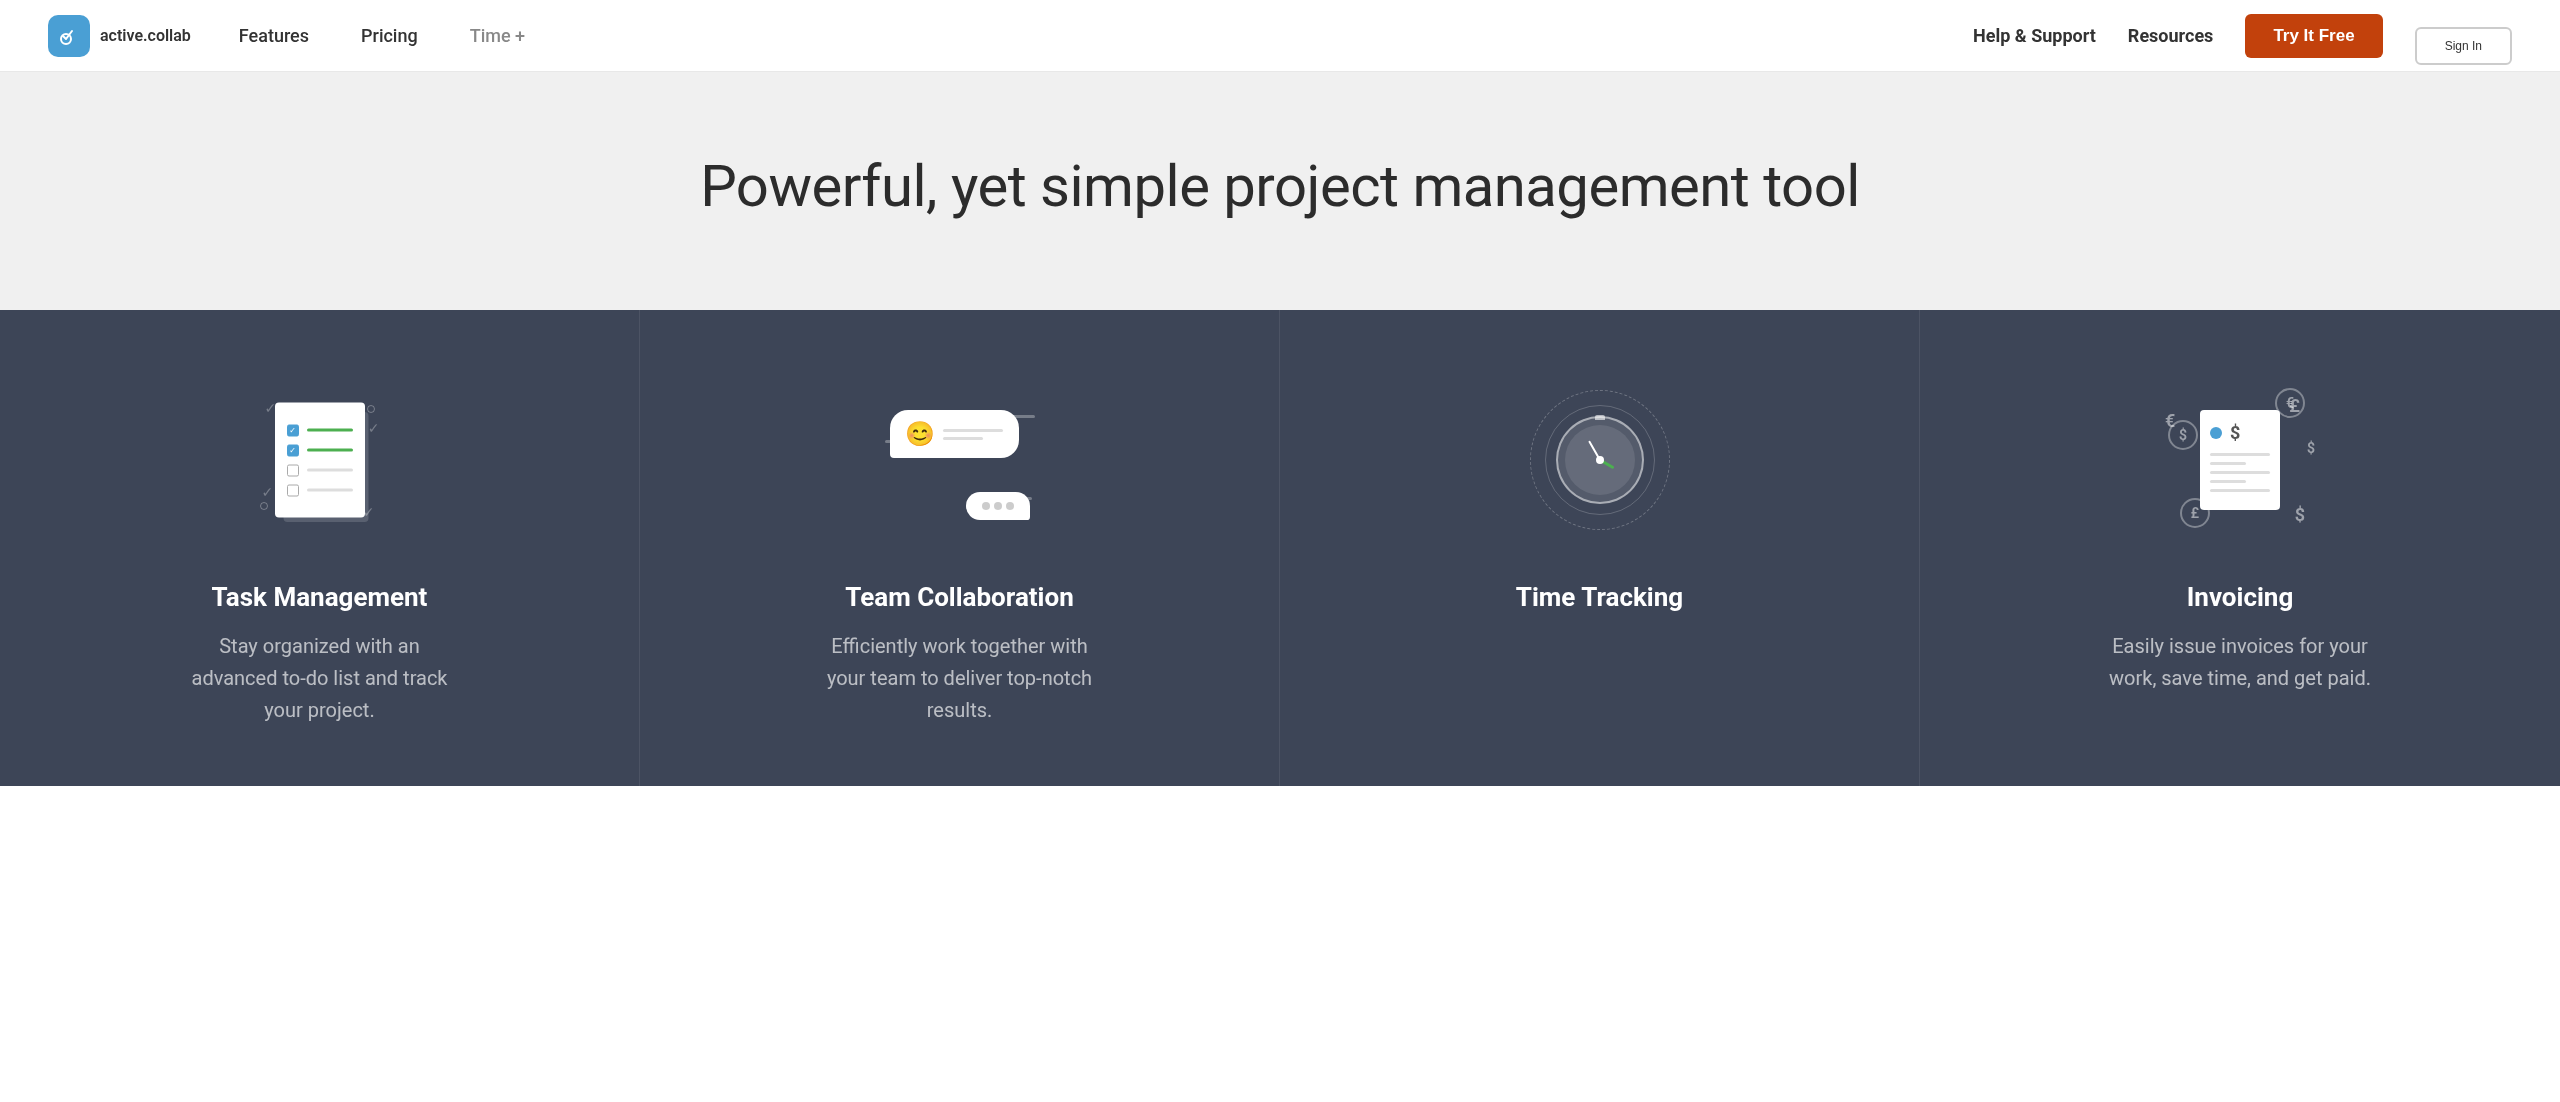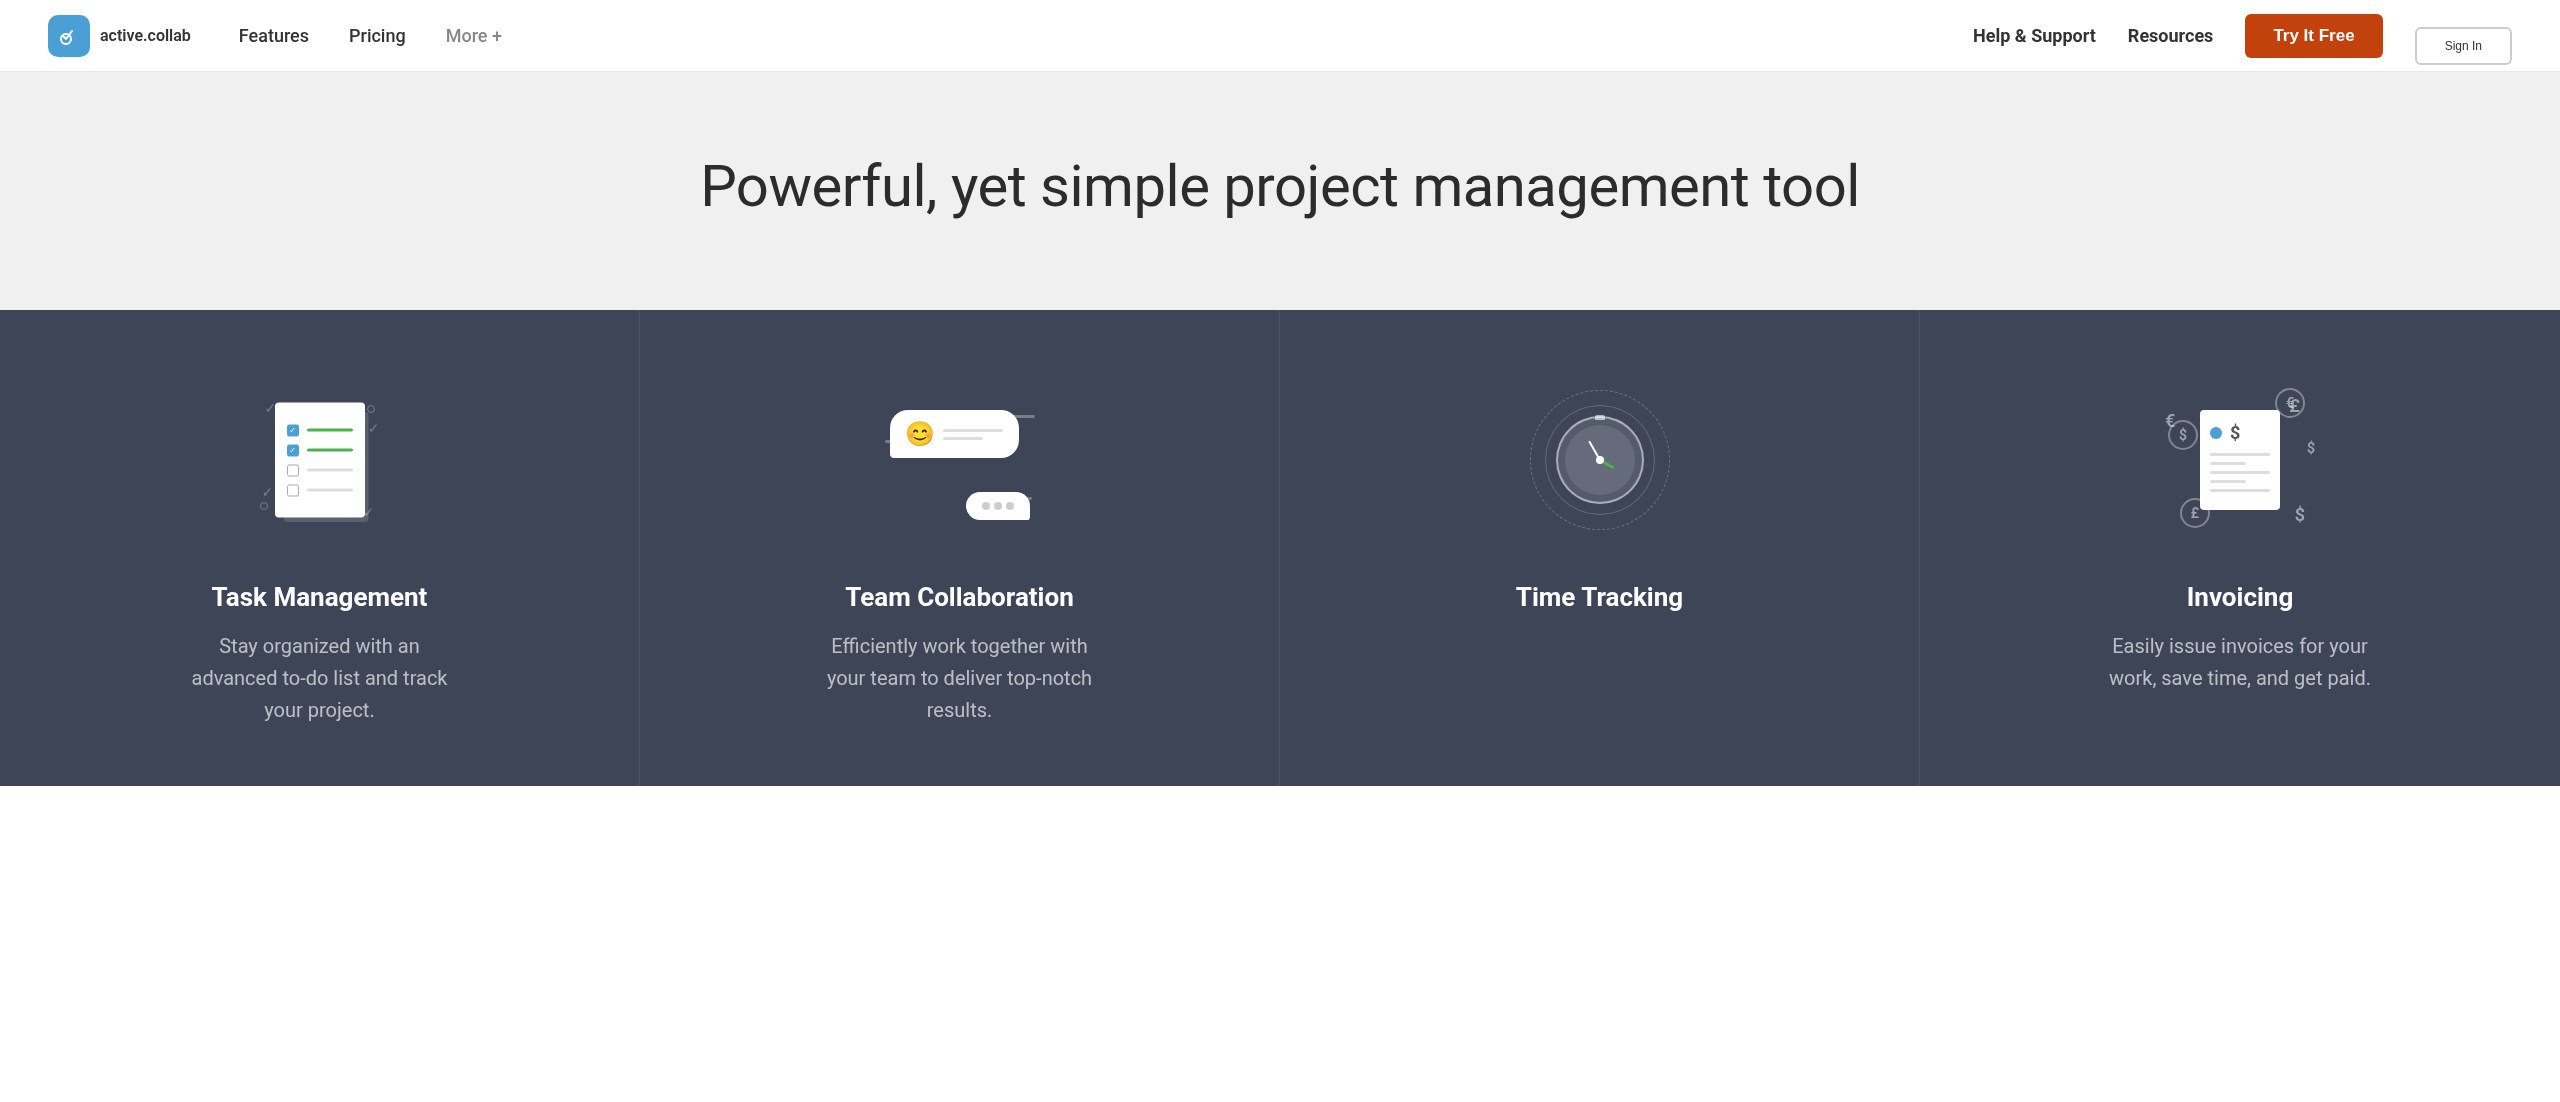--- a/index.html
+++ b/index.html
@@ -35,21 +35,21 @@
       font-weight: bold;
     }
     .logo-text {
       font-size: 16px;
       font-weight: 600;
       color: #333;
     }
     .nav-links {
       display: flex;
       align-items: center;
-      gap: 40px;
+      gap: 52px;
       flex: 1;
     }
     .nav-link {
       font-size: 18px;
       color: #333;
       text-decoration: none;
       font-weight: 500;
     }
     .nav-link.muted { color: #888; }
     .nav-right {
@@ -413,21 +413,21 @@
         <circle cx="10" cy="16" r="5" stroke="white" stroke-width="2" fill="none"></circle>
         <path d="M7 13 L10 16 L16 8" stroke="white" stroke-width="2" stroke-linecap="round" stroke-linejoin="round" fill="none"></path>
       </svg>
     </div>
     <span class="logo-text">active.collab</span>
   </div>
 
   <div class="nav-links">
     <a class="nav-link">Features</a>
     <a class="nav-link">Pricing</a>
-    <a class="nav-link muted">More +</a>
+    <a class="nav-link muted">Time +</a>
   </div>
 
   <div class="nav-right">
     <a class="nav-right-link">Help &amp; Support</a>
     <a class="nav-right-link">Resources</a>
     <button class="btn-try">Try It Free</button>
     <button class="btn-signin">Sign In</button>
   </div>
 </nav>
 

